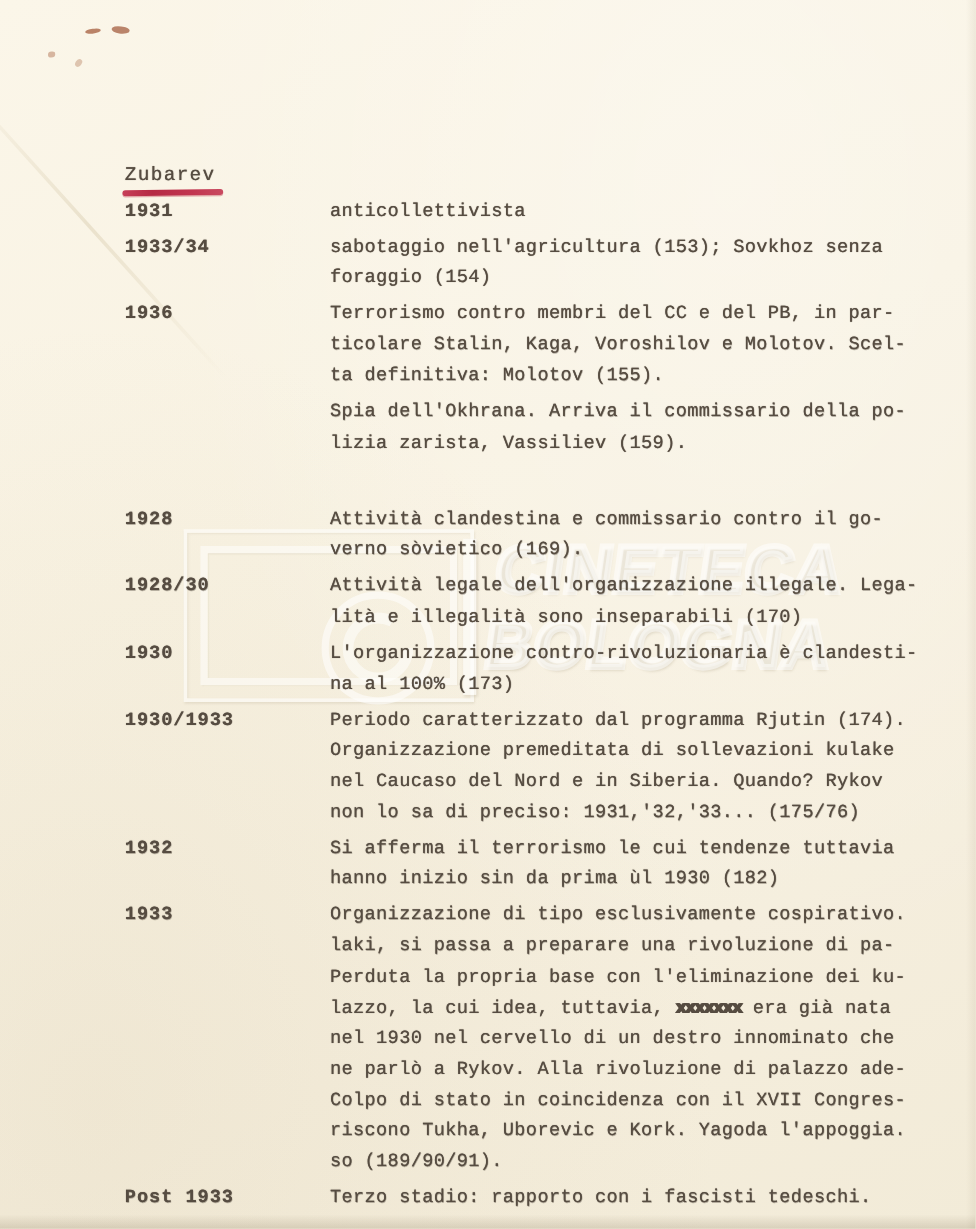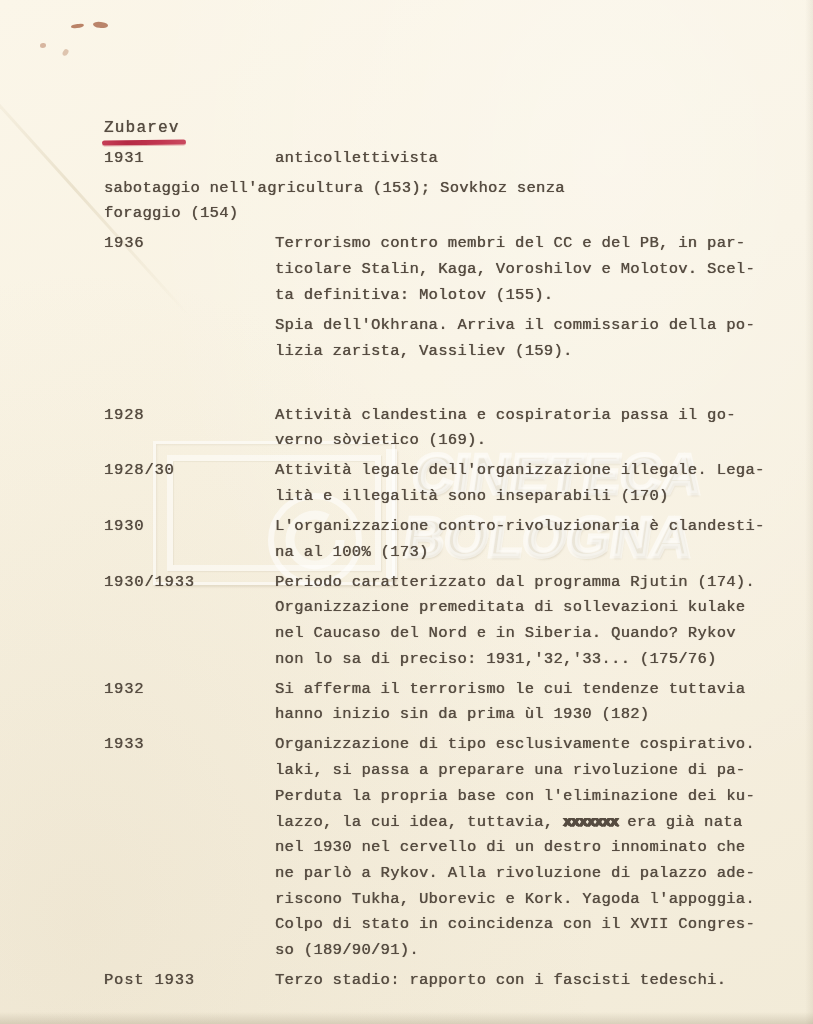--- a/index.html
+++ b/index.html
@@ -44,29 +44,29 @@
     padding:116px 0 0 104px;box-sizing:border-box;
     font-size:15.5px;line-height:25.7px;letter-spacing:0.3px;
     text-shadow:0 0 0.7px rgba(86,76,65,0.85), 0.4px 0.4px 0.5px rgba(86,76,65,0.35);
   }
   section.doc-section{margin:0;}
   section.doc-section.second{margin-top:34px;}
   .sec-title{
     margin:0 0 4px 0;font-size:16px;font-weight:normal;
     letter-spacing:1.2px;line-height:25.7px;
   }
-  .title-text{position:relative;display:inline-block;}
+  .title-text{position:relative;display:inline-block;margin-top:18px;}
   .title-text::after{
     content:"";position:absolute;left:-2px;right:-6px;bottom:-3px;height:4.5px;
     background:linear-gradient(90deg,#c63e57,#b52a44 30%,#c23650 70%,#c94a60);
     border-radius:3px;transform:rotate(-0.7deg);
     box-shadow:0 1px 0 rgba(183,42,66,0.35);
   }
   .entry{display:flex;align-items:flex-start;}
-  .year{width:171px;flex:0 0 171px;letter-spacing:0.8px;white-space:nowrap;}
+  .year{width:171px;flex:0 0 171px;letter-spacing:0.8px;white-space:nowrap;font-weight:bold;}
   .desc{width:495px;flex:0 0 495px;}
   .para{margin:0 0 4.3px 0;}
   .line{display:block;white-space:pre;}
   .xout{
     font-weight:bold;letter-spacing:-1.5px;
     text-shadow:1px 0 currentColor,-1px 0 currentColor,0.5px 0.5px 0.5px rgba(86,76,65,0.8);
   }
 
   
   .watermark{position:absolute;left:153px;top:441px;width:520px;height:150px;pointer-events:none;}
@@ -129,20 +129,21 @@
         <h2 class="sec-title"><span class="title-text">Zubarev</span></h2>
         <div class="entry">
           <div class="year">1931</div>
           <div class="desc">
             <p class="para">
               <span class="line">anticollettivista</span>
             </p>
           </div>
         </div>
         <div class="entry">
+          <div class="year">1933/34</div>
           <div class="desc">
             <p class="para">
               <span class="line">sabotaggio nell'agricultura (153); Sovkhoz senza</span>
               <span class="line">foraggio (154)</span>
             </p>
           </div>
         </div>
         <div class="entry">
           <div class="year">1936</div>
           <div class="desc">
@@ -156,21 +157,21 @@
               <span class="line">lizia zarista, Vassiliev (159).</span>
             </p>
           </div>
         </div>
       </section>
       <section class="doc-section second">
         <div class="entry">
           <div class="year">1928</div>
           <div class="desc">
             <p class="para">
-              <span class="line">Attività clandestina e cospiratoria passa il go-</span>
+              <span class="line">Attività clandestina e commissario contro il go-</span>
               <span class="line">verno sòvietico (169).</span>
             </p>
           </div>
         </div>
         <div class="entry">
           <div class="year">1928/30</div>
           <div class="desc">
             <p class="para">
               <span class="line">Attività legale dell'organizzazione illegale. Lega-</span>
               <span class="line">lità e illegalità sono inseparabili (170)</span>
@@ -209,22 +210,22 @@
         <div class="entry">
           <div class="year">1933</div>
           <div class="desc">
             <p class="para">
               <span class="line">Organizzazione di tipo esclusivamente cospirativo.</span>
               <span class="line">laki, si passa a preparare una rivoluzione di pa-</span>
               <span class="line">Perduta la propria base con l'eliminazione dei ku-</span>
               <span class="line"><span>lazzo, la cui idea, tuttavia, </span><span class="xout">xxxxxxx</span><span> era già nata</span></span>
               <span class="line">nel 1930 nel cervello di un destro innominato che</span>
               <span class="line">ne parlò a Rykov. Alla rivoluzione di palazzo ade-</span>
+              <span class="line">Colpo di stato in coincidenza con il XVII Congres-</span>
               <span class="line">riscono Tukha, Uborevic e Kork. Yagoda l'appoggia.</span>
-              <span class="line">Colpo di stato in coincidenza con il XVII Congres-</span>
               <span class="line">so (189/90/91).</span>
             </p>
           </div>
         </div>
         <div class="entry">
           <div class="year">Post 1933</div>
           <div class="desc">
             <p class="para">
               <span class="line">Terzo stadio: rapporto con i fascisti tedeschi.</span>
             </p>

